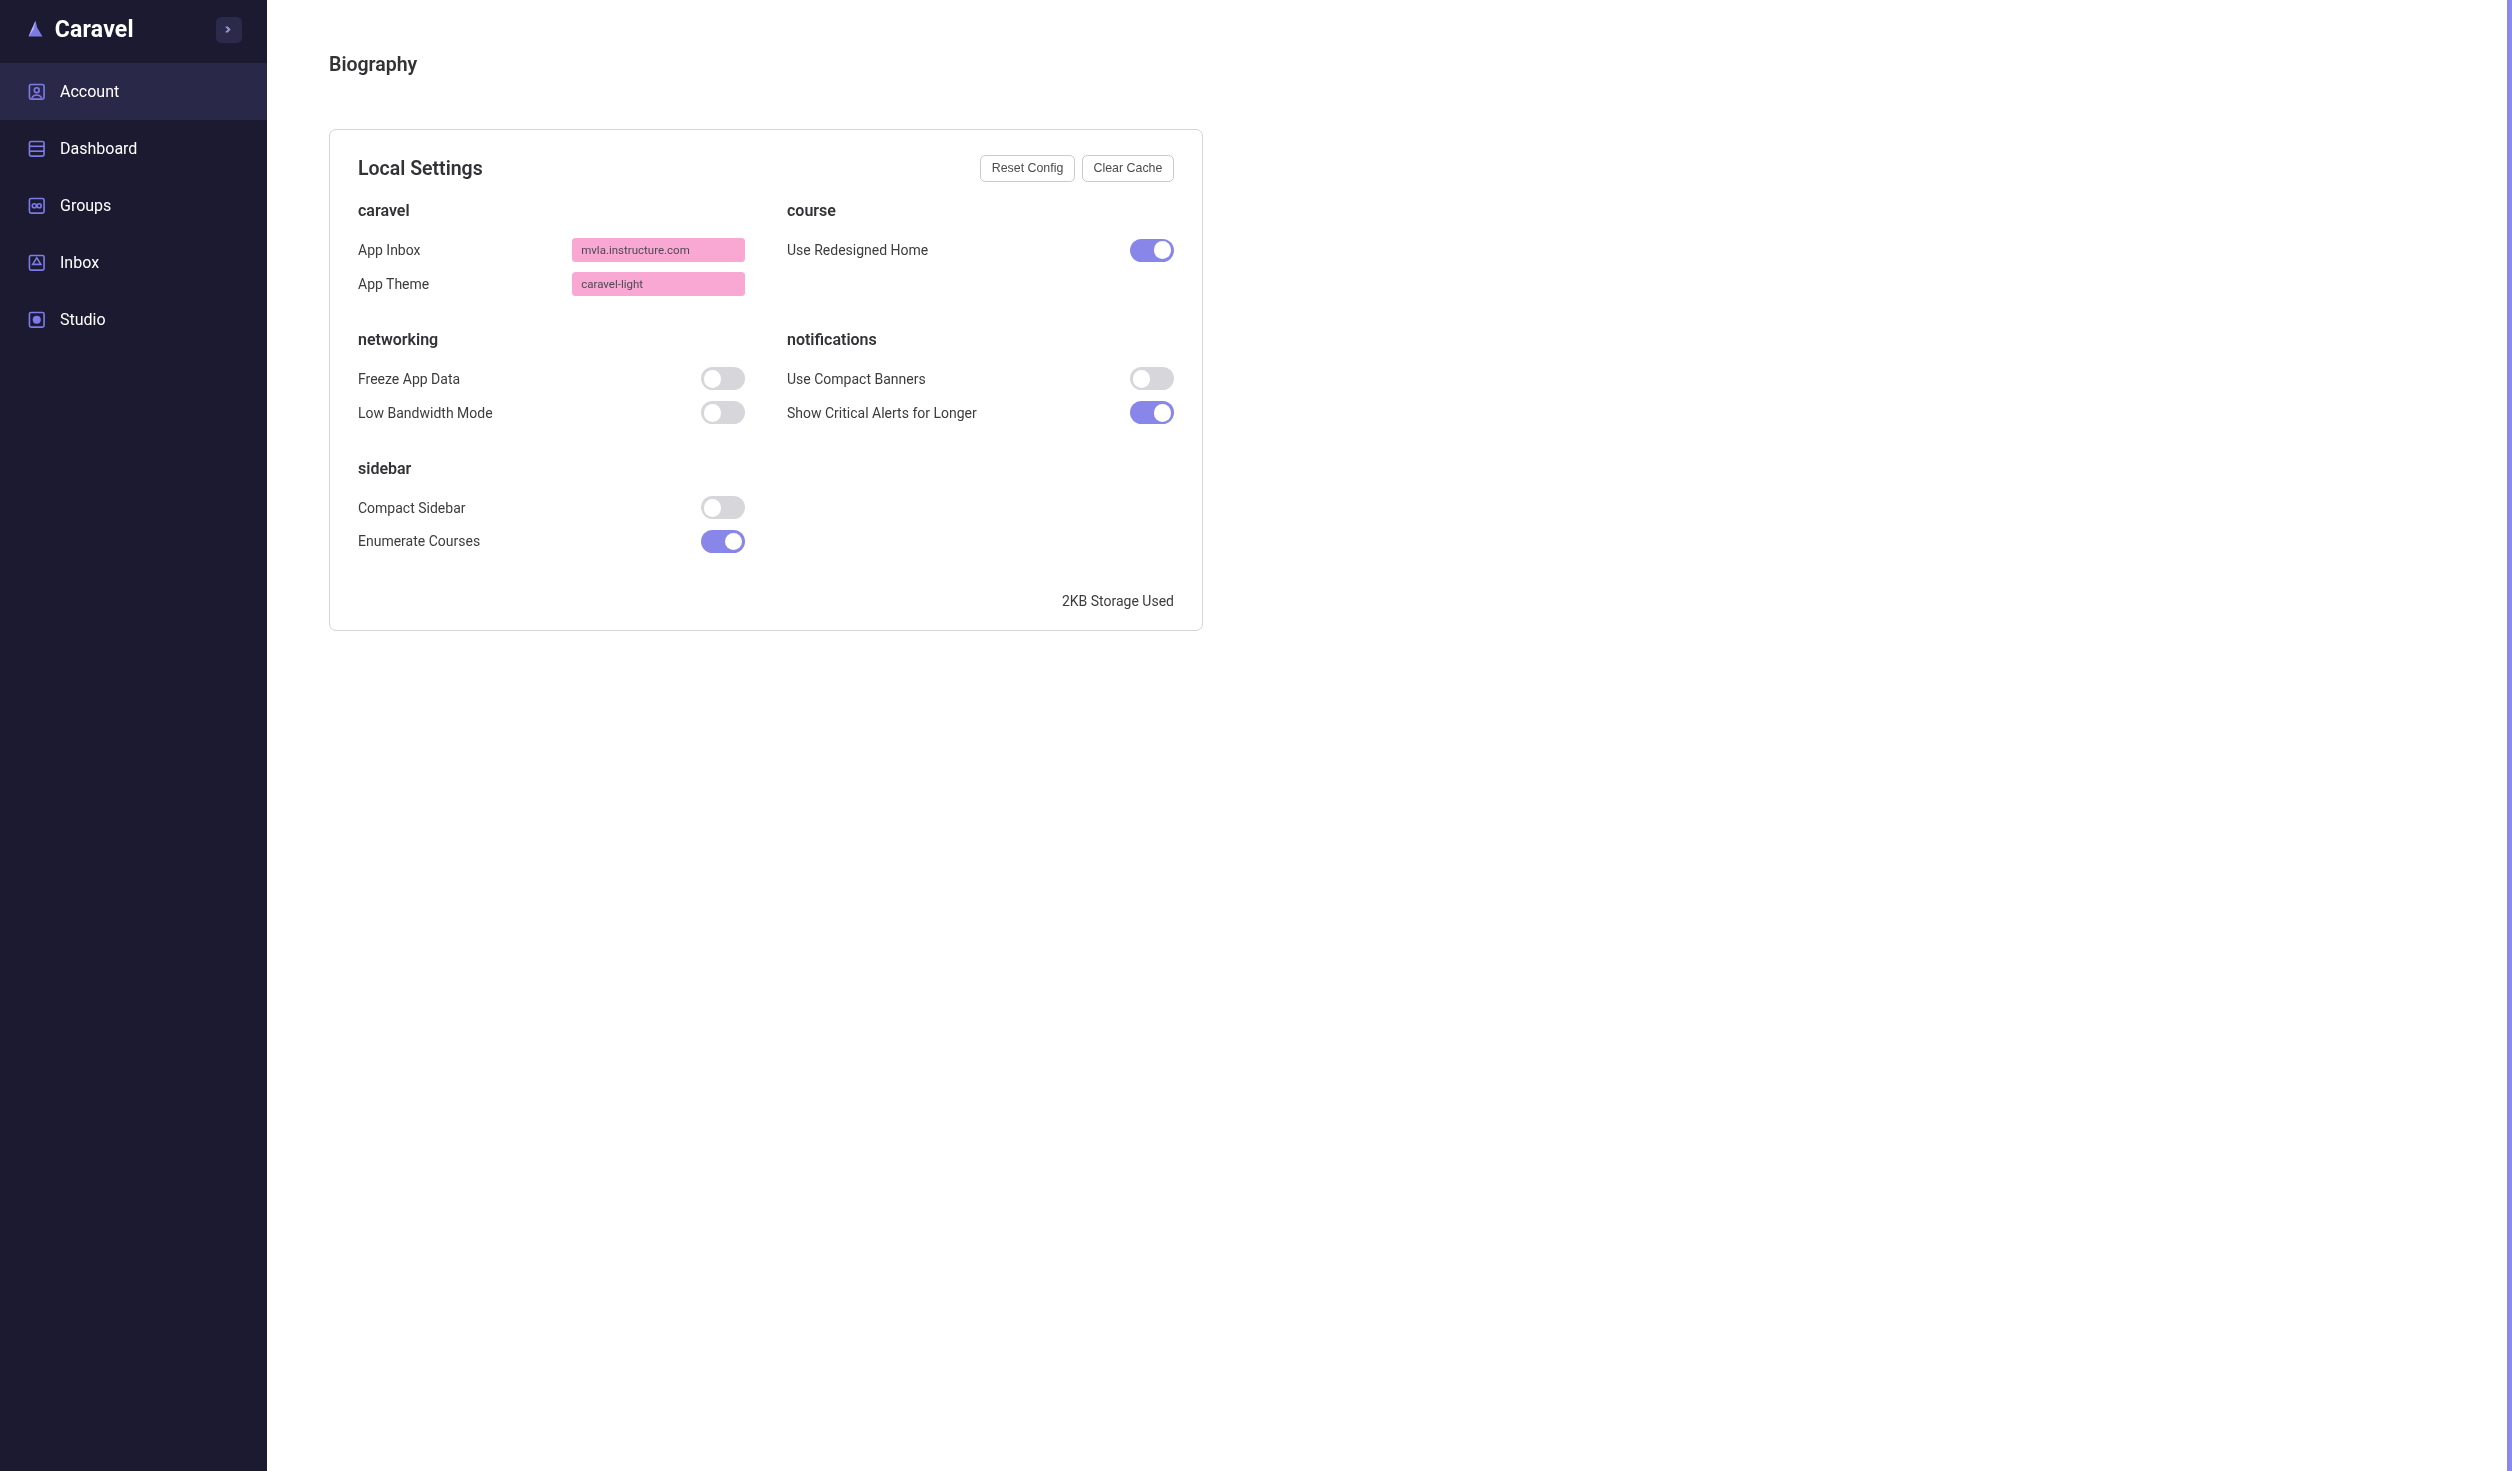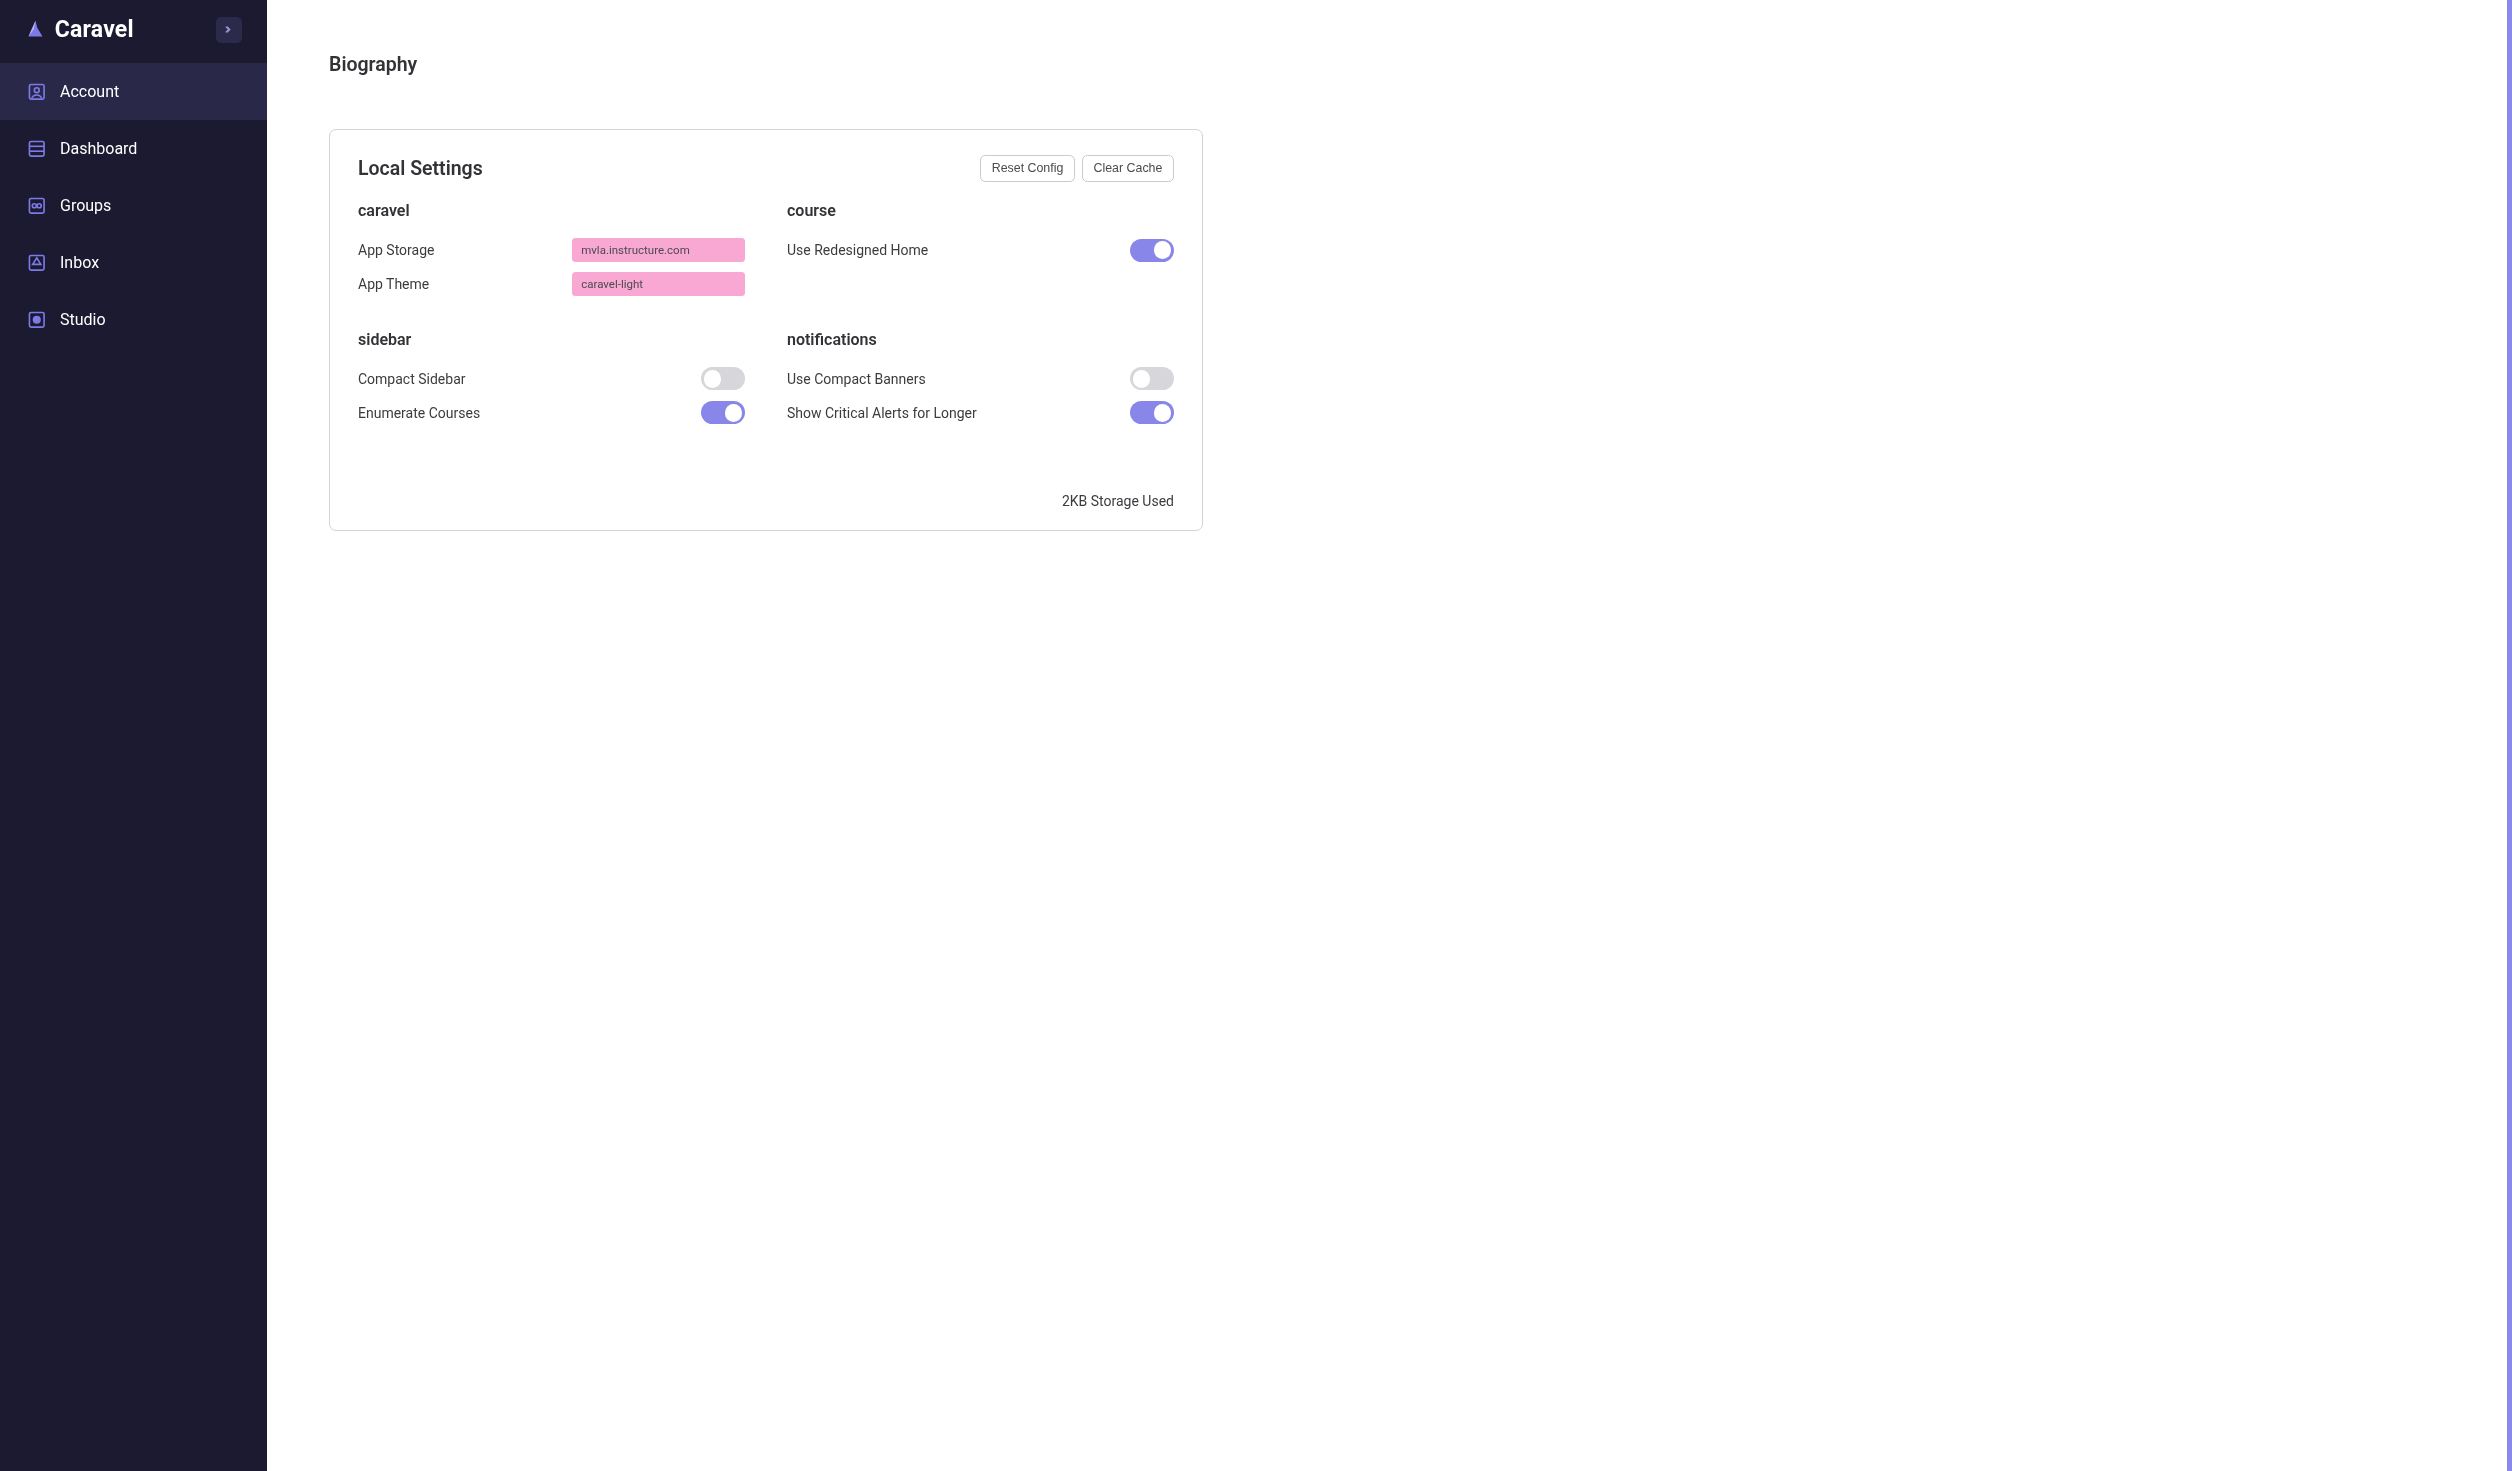--- a/index.html
+++ b/index.html
@@ -274,29 +274,44 @@
             <button class="btn-outline">Reset Config</button>
             <button class="btn-outline">Clear Cache</button>
           </div>
         </div>
 
         <div class="cols">
           <div class="col">
             <div class="group">
               <div class="group-heading">caravel</div>
               <div class="row">
-                <span class="row-label">App Storage</span>
+                <span class="row-label">App Inbox</span>
                 <input class="row-value" value="mvla.instructure.com" style="">
               </div>
               <div class="row">
                 <span class="row-label">App Theme</span>
                 <input class="row-value" value="caravel-light" style="">
               </div>
             </div>
 
+            <div class="group">
+              <div class="group-heading">networking</div>
+              <div class="row">
+                <span class="row-label">Freeze App Data</span>
+                <div class="toggle off">
+                    <div class="toggle-knob"></div>
+                  </div>
+              </div>
+              <div class="row">
+                <span class="row-label">Low Bandwidth Mode</span>
+                <div class="toggle off">
+                    <div class="toggle-knob"></div>
+                  </div>
+              </div>
+            </div>
 
             <div class="group" style="margin-bottom:0;">
               <div class="group-heading">sidebar</div>
               <div class="row">
                 <span class="row-label">Compact Sidebar</span>
                 <div class="toggle off">
                     <div class="toggle-knob"></div>
                   </div>
               </div>
               <div class="row">

